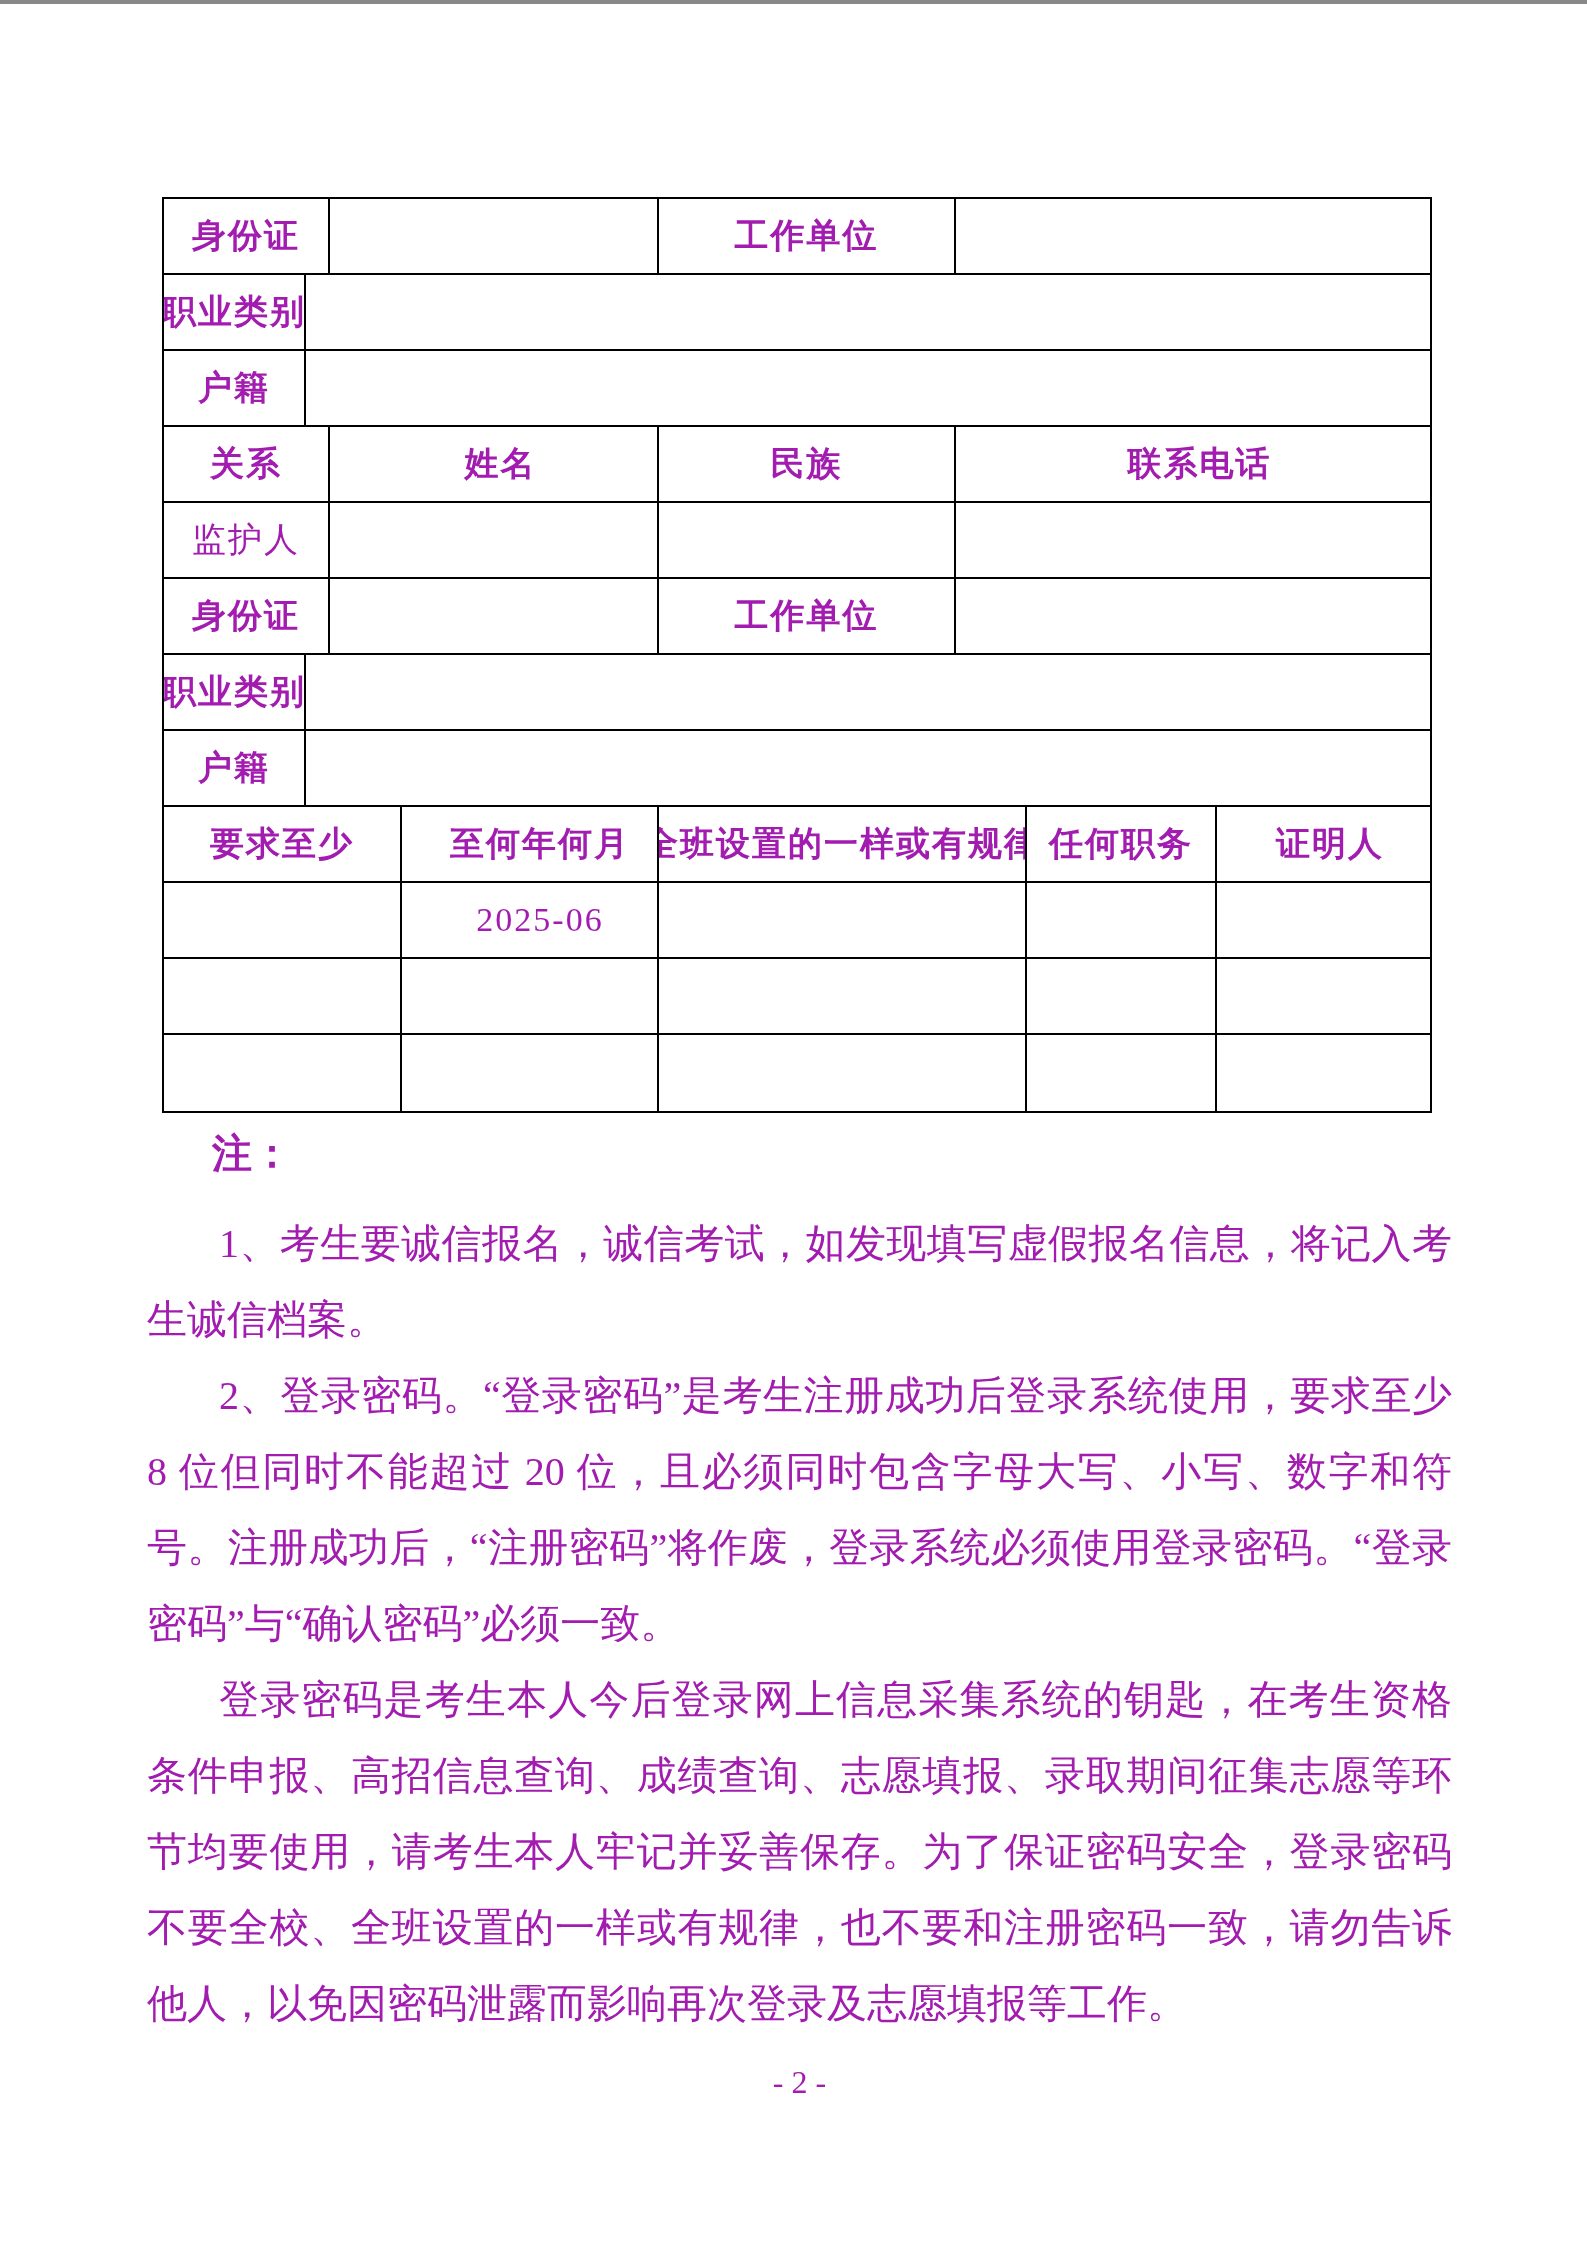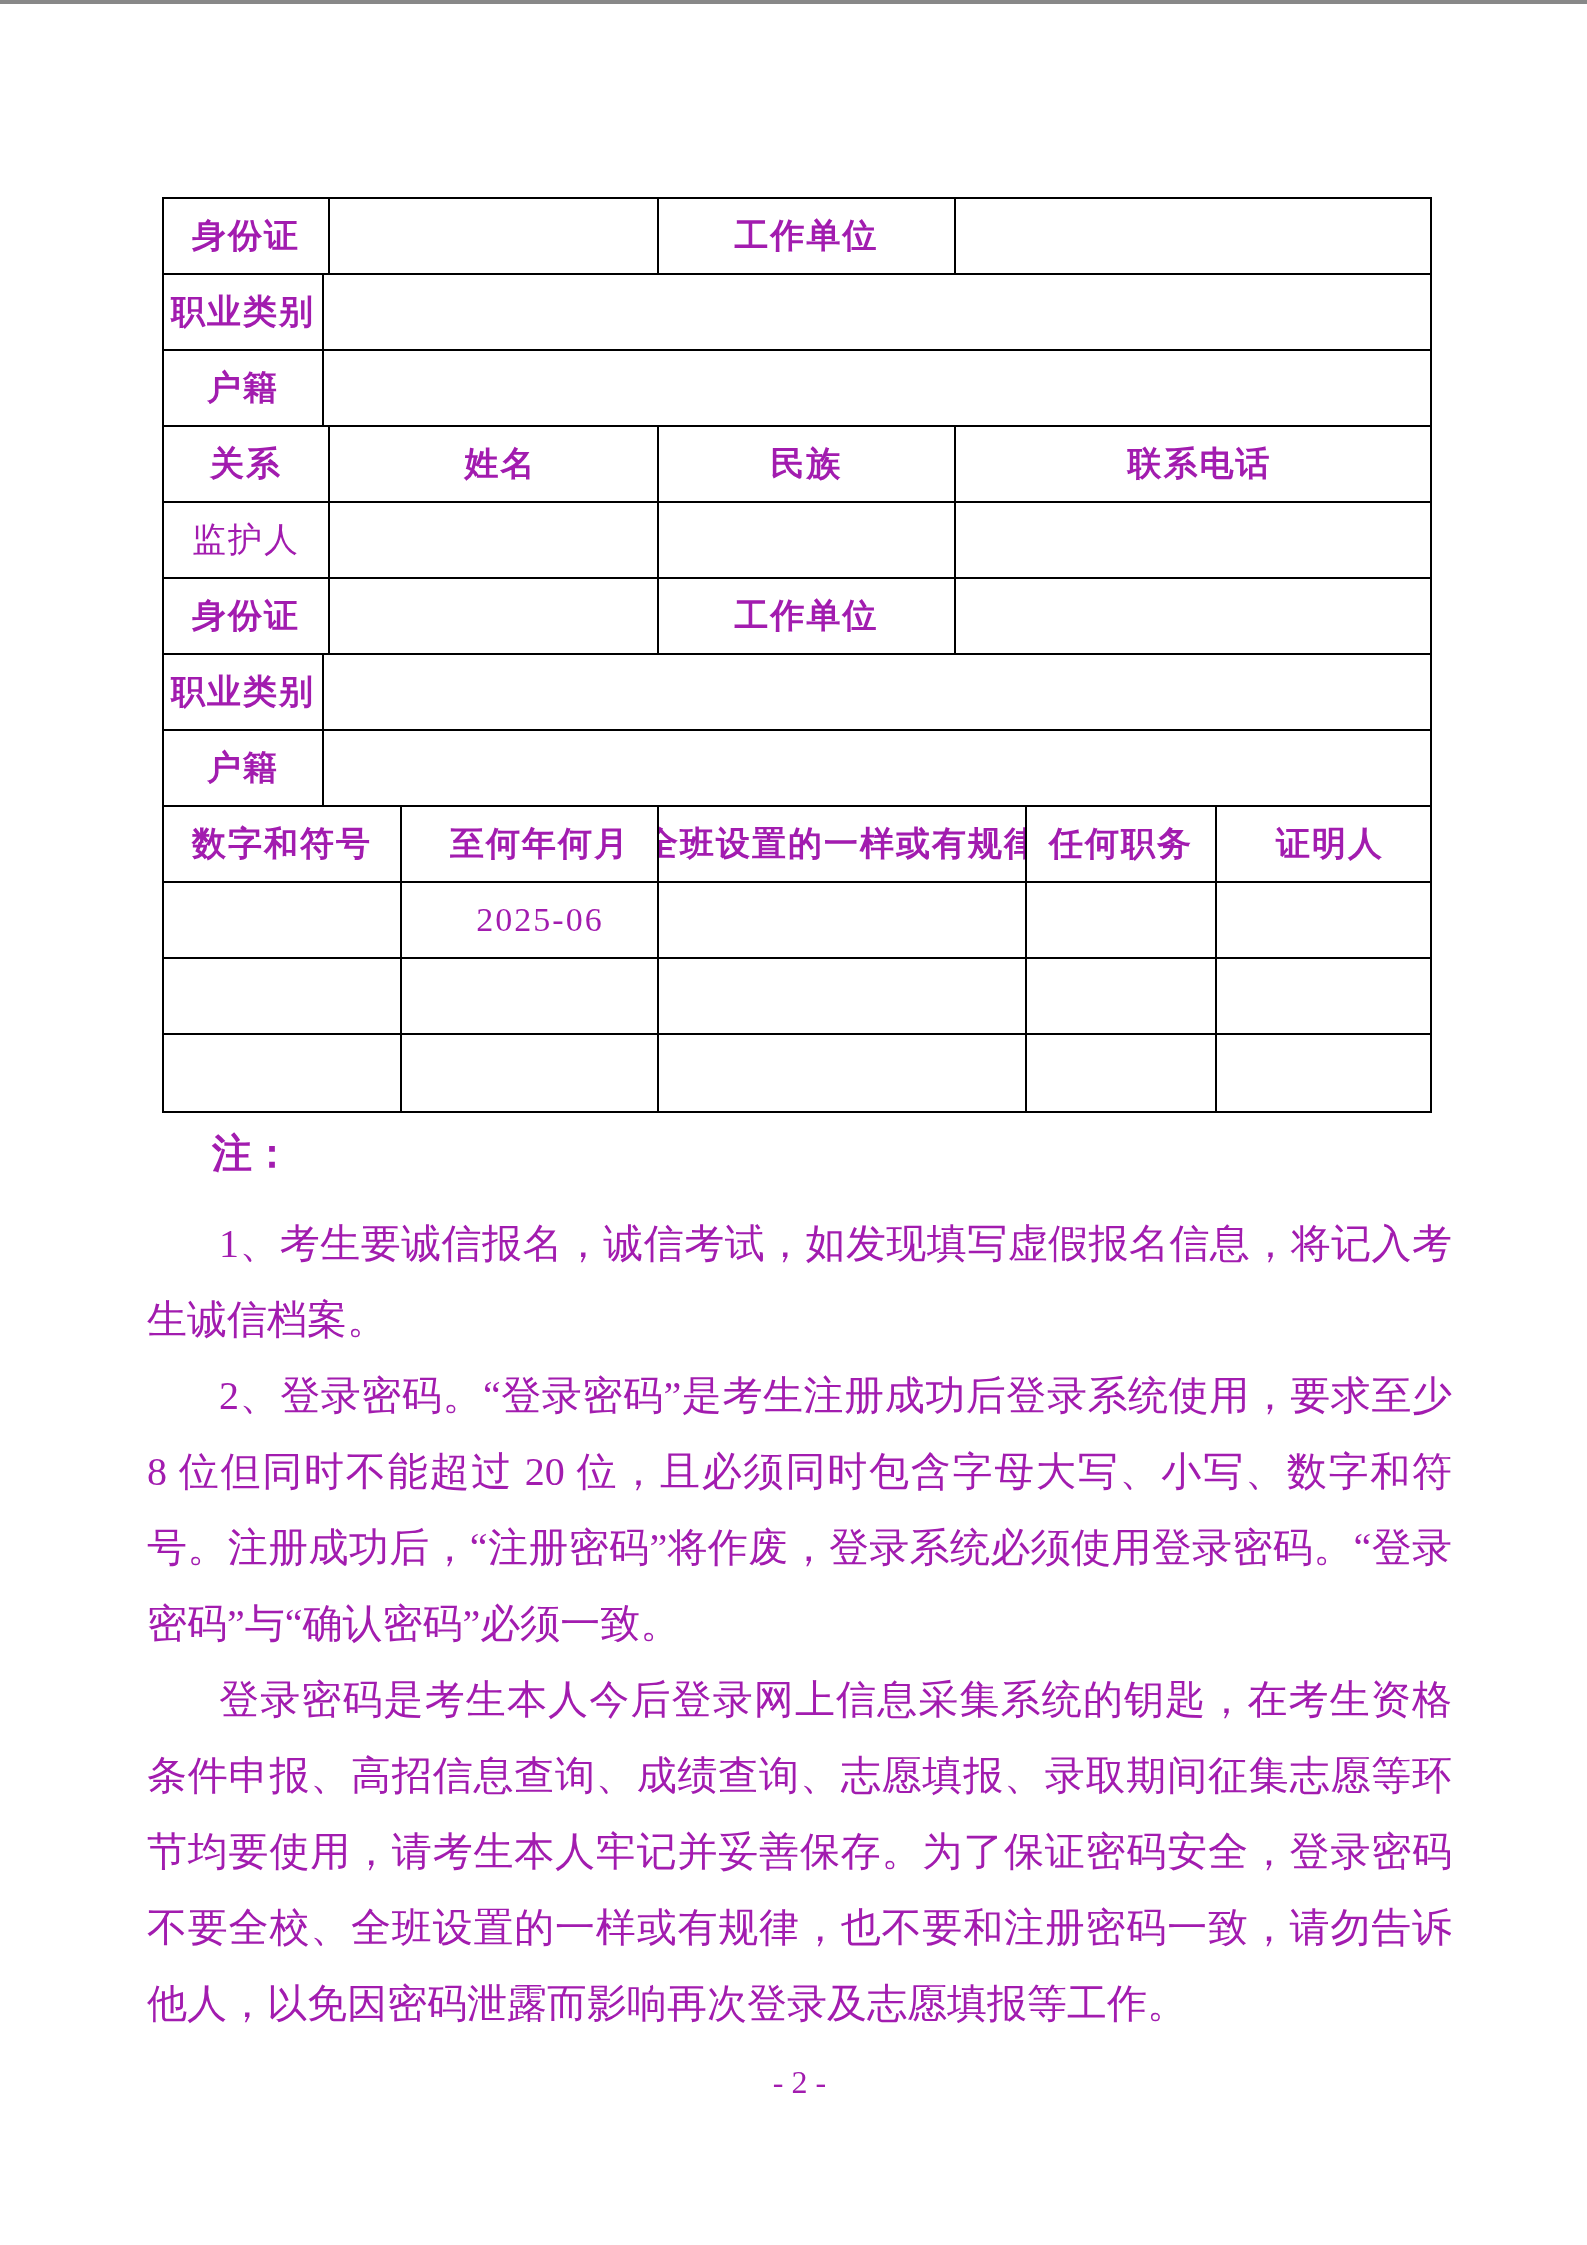--- a/index.html
+++ b/index.html
@@ -33,21 +33,21 @@
     letter-spacing:2px;
     overflow:hidden;
     white-space:nowrap;
   }
   .c.last { border-right:none; flex:1 1 auto;padding-left:13px; }
   .row:last-child .c { border-bottom:none; }
   .b { font-weight:bold; }
   
   .wA1 { width:166px; } .wA2 { width:329px;padding-left:14px; } .wA3 { width:297px; }
   
-  .wB1 { width:160px; }
+  .wB1 { width:142px; }
   
   .wH1 { width:238px; } .wH2 { width:257px;padding-left:21px; } .wH3 { width:368px; } .wH4 { width:190px; }
   
   .notes {
     position:absolute;
     left:147px; top:1112px;
     width:1305px;
     font-size:40px;
     line-height:76px;
     text-align:justify;
@@ -120,21 +120,21 @@
       <div class="c wB1 b">职业类别</div>
       <div class="c last"></div>
     </div>
 
     <div class="row">
       <div class="c wB1 b">户籍</div>
       <div class="c last"></div>
     </div>
 
     <div class="row">
-      <div class="c wH1 b">数字和符号</div>
+      <div class="c wH1 b">要求至少</div>
       <div class="c wH2 b">至何年何月</div>
       <div class="c wH3 b">全班设置的一样或有规律</div>
       <div class="c wH4 b">任何职务</div>
       <div class="c last b">证明人</div>
     </div>
 
     <div class="row">
       <div class="c wH1"></div>
       <div class="c wH2">2025-06</div>
       <div class="c wH3"></div>

